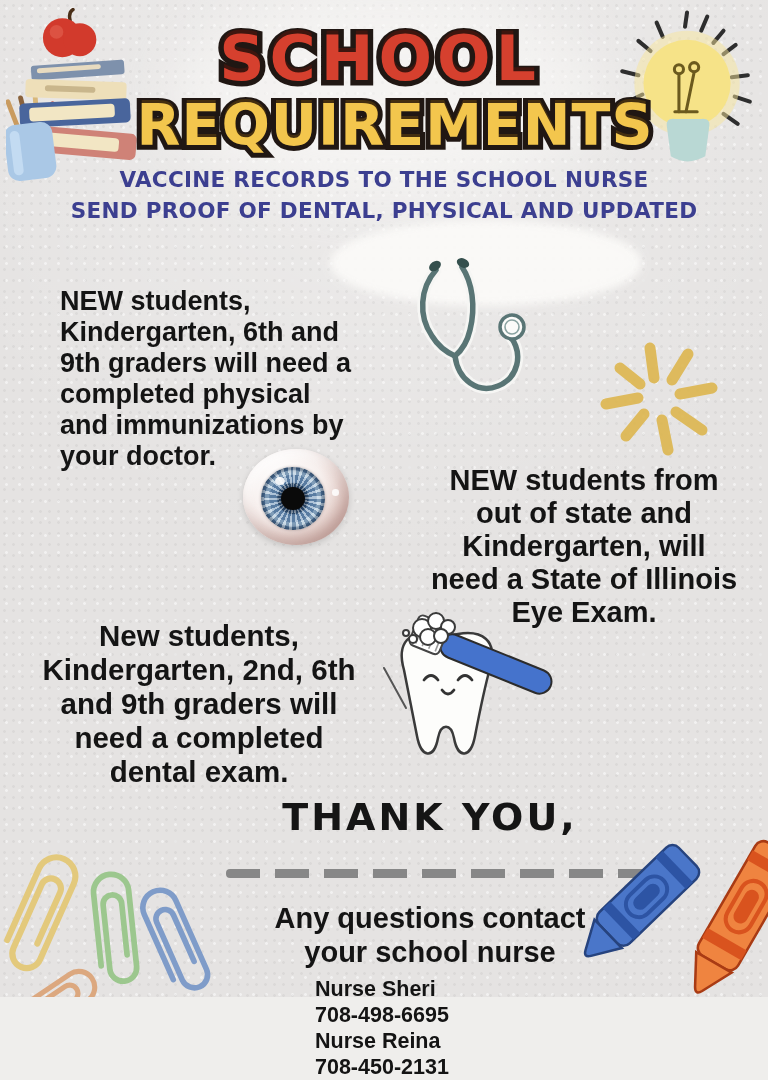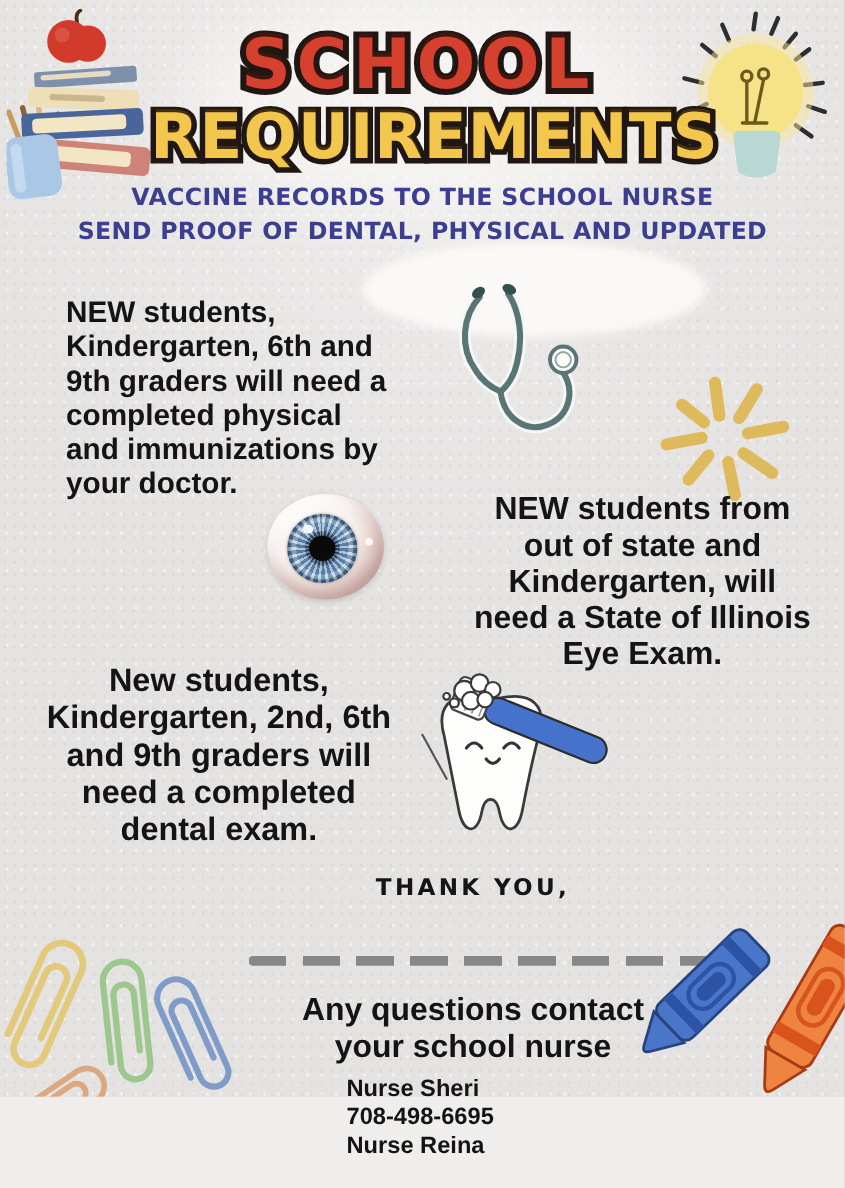--- a/index.html
+++ b/index.html
@@ -29,28 +29,28 @@
   .requirements .back{-webkit-text-stroke:10px var(--c-title_outline,#201713);}
   .requirements .front{color:var(--c-title2,#f3c64d);text-shadow:0 -3px 0 rgba(150,100,10,.3);}
 
   .subtitle{position:absolute;left:40px;top:164px;width:688px;z-index:4;text-align:center;
     font-family:"DejaVu Sans","Liberation Sans",sans-serif;font-weight:800;font-size:21.5px;line-height:31px;
     letter-spacing:.3px;color:var(--c-subtitle,#3c3f90);}
 
   
   .pre{white-space:pre-line;text-align:center;}
   .note{position:absolute;z-index:5;color:var(--c-body,#141414);font-weight:700;
-    font-family:"Liberation Sans",sans-serif;}
+    font-family:"Liberation Sans",sans-serif;margin-top:17px;}
   .physical{left:60px;top:269px;width:340px;font-size:27px;line-height:31px;text-align:left;}
   .eyeexam{left:396px;top:447px;width:376px;font-size:29px;line-height:33px;text-align:center;}
   .dental{left:2px;top:602px;width:394px;font-size:29.5px;line-height:34px;text-align:center;}
 
   .thanks{position:absolute;z-index:5;text-align:center;color:#151515;
     font-family:"DejaVu Sans","Liberation Sans",sans-serif;font-weight:800;}
-  .thanks1{left:210px;top:795px;width:440px;font-size:21px;letter-spacing:3px;}
+  .thanks1{left:210px;top:795px;width:440px;font-size:38px;letter-spacing:3px;}
   .thanks2{left:150px;top:836px;width:560px;font-size:32.5px;letter-spacing:1px;}
   .dashline{position:absolute;left:226px;top:869px;width:424px;height:9px;z-index:2;
     background:repeating-linear-gradient(90deg, var(--c-dash,#878787) 0 34px, transparent 34px 49px);
     border-radius:4px;}
 
   
   .eye{position:absolute;left:243px;top:449px;width:106px;height:96px;border-radius:50%;z-index:3;
     background:radial-gradient(circle at 36% 30%, #ffffff 0%, #f7f0ee 40%, #e9d4cf 68%, #d3b3ae 86%, #c4a29e 100%);
     box-shadow:inset -6px -8px 14px rgba(150,110,105,.45), inset 4px 6px 10px rgba(255,255,255,.85), 0 2px 6px rgba(0,0,0,.15);}
   .iris{position:absolute;left:17%;top:19%;width:60%;height:65%;border-radius:50%;
@@ -295,15 +295,16 @@
   </svg>
 
   <div class="footer-strip"></div>
 
   <div class="contact-heading pre">Any questions contact
 your school nurse</div>
   <div class="nurse-block">
     <div>Nurse Sheri</div>
     <div>708-498-6695</div>
     <div>Nurse Reina</div>
+    <div>708-450-2131</div>
   </div>
 
 </div>
 
 </body></html>

